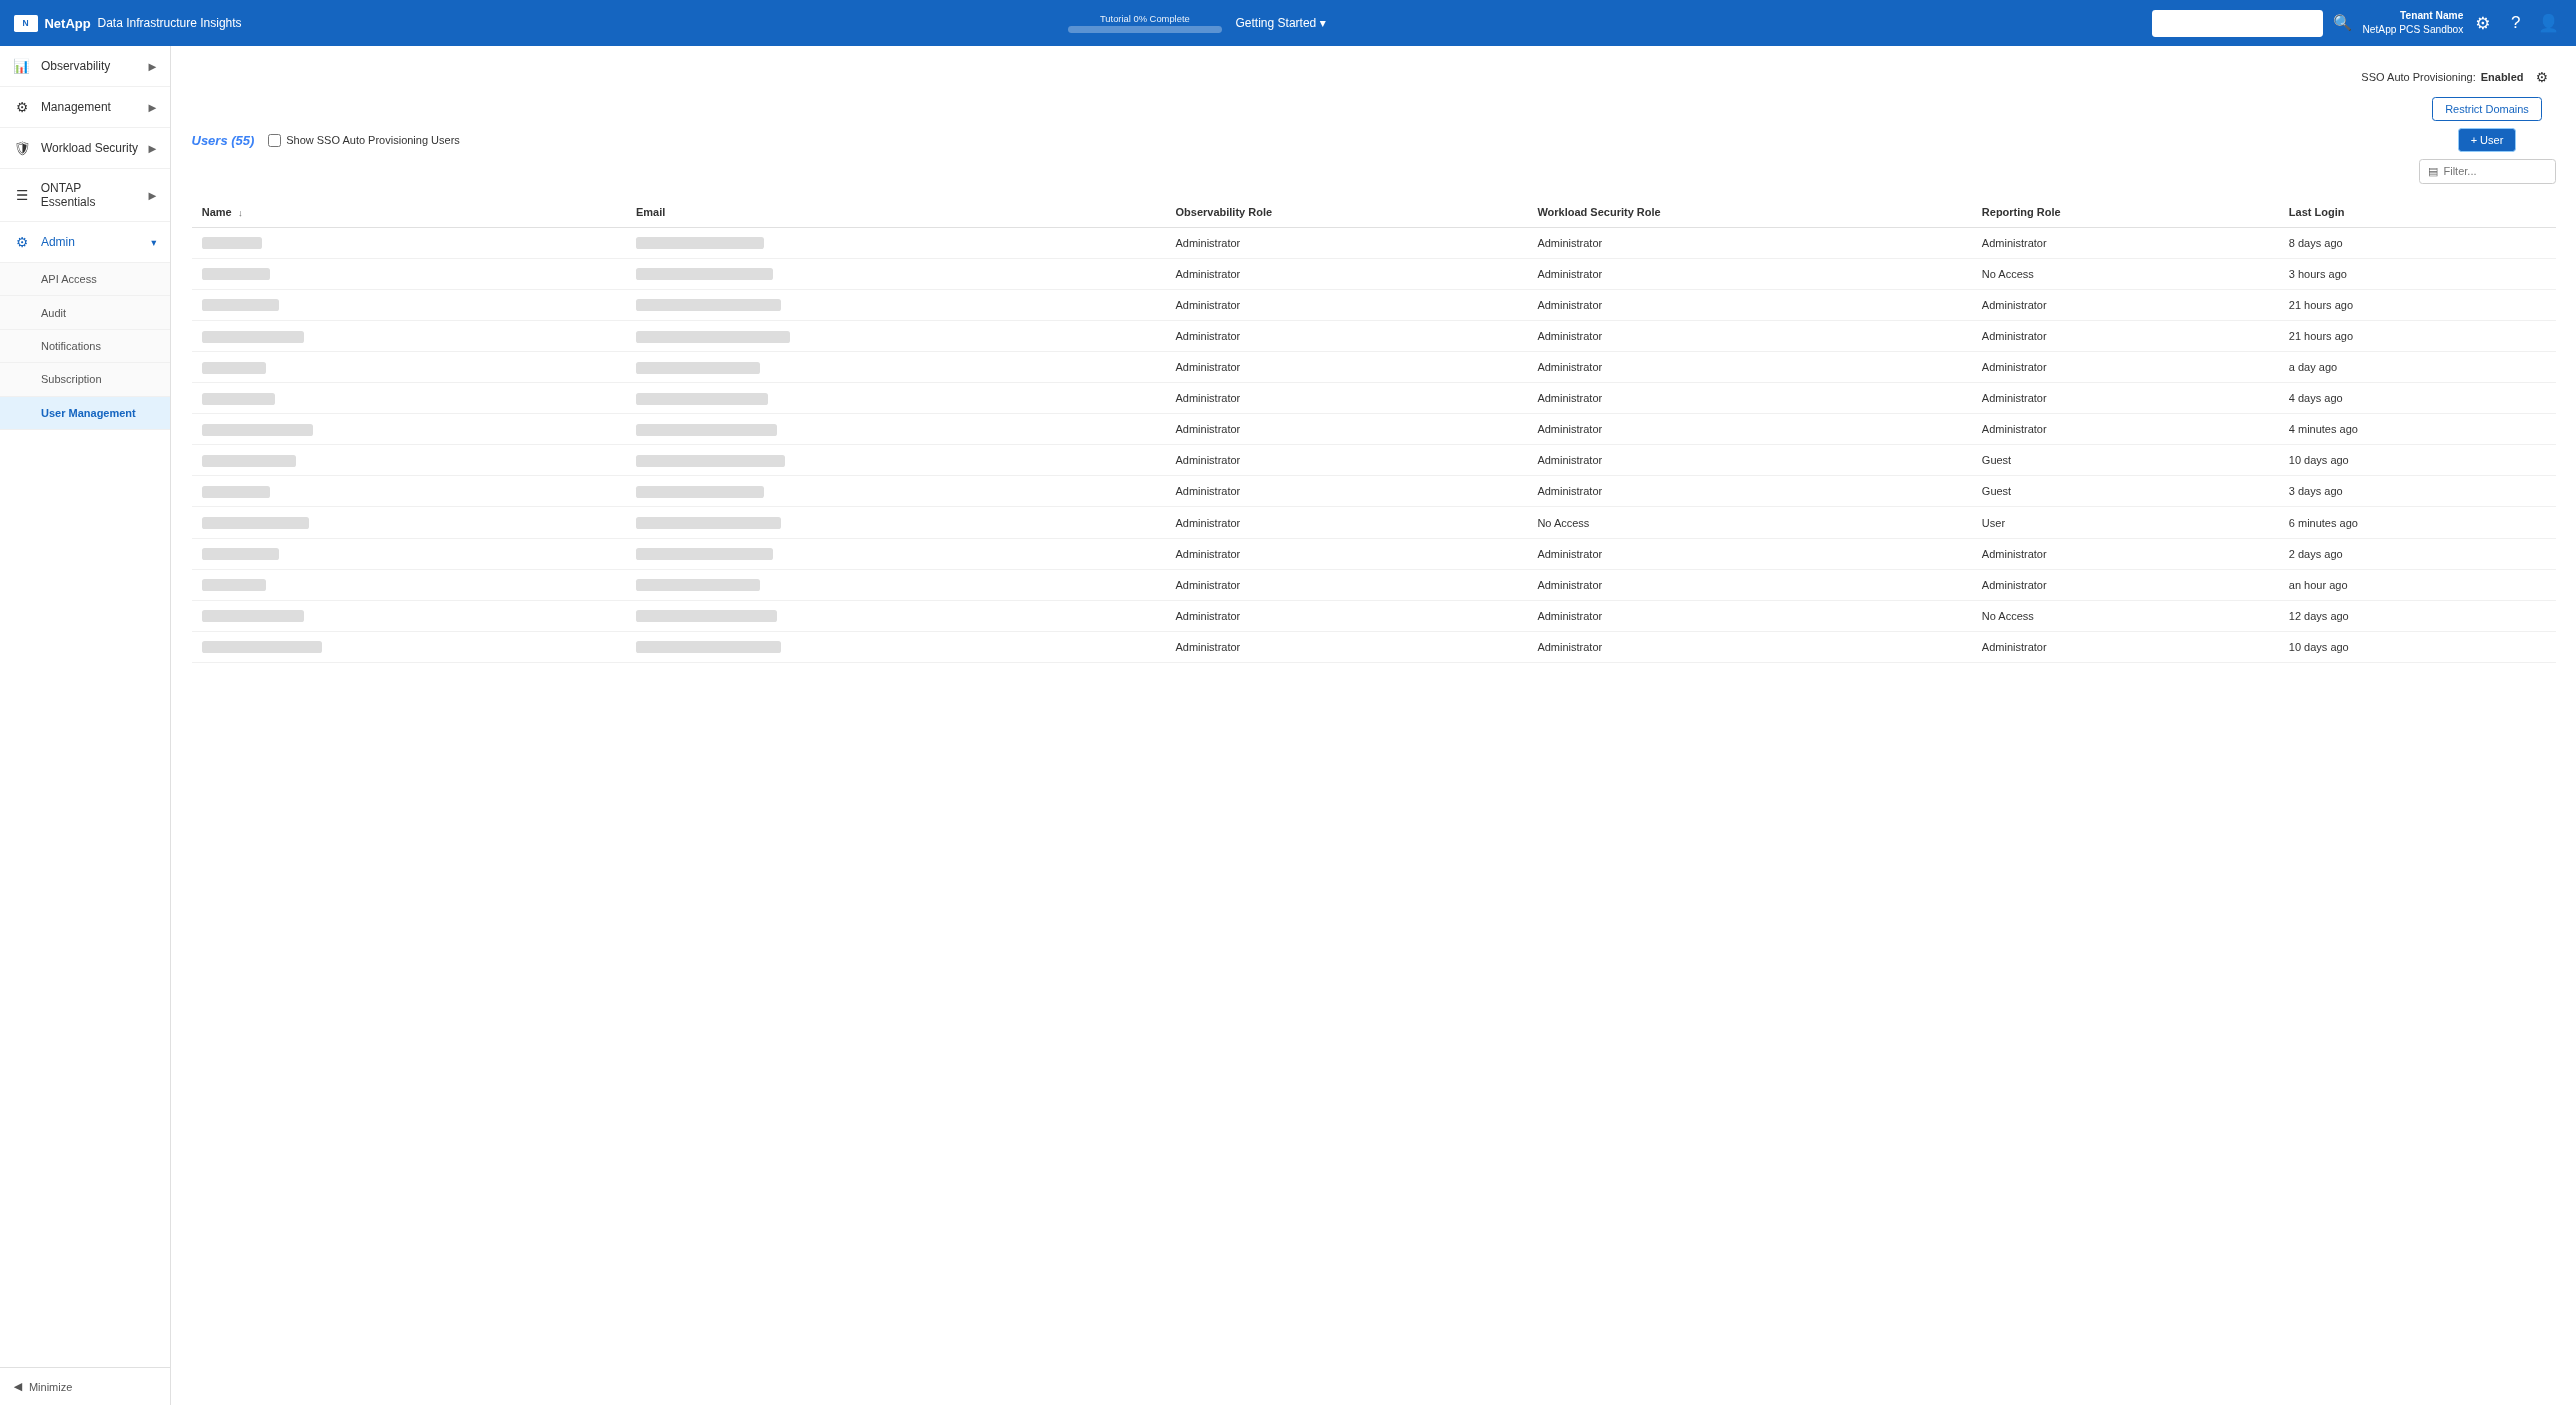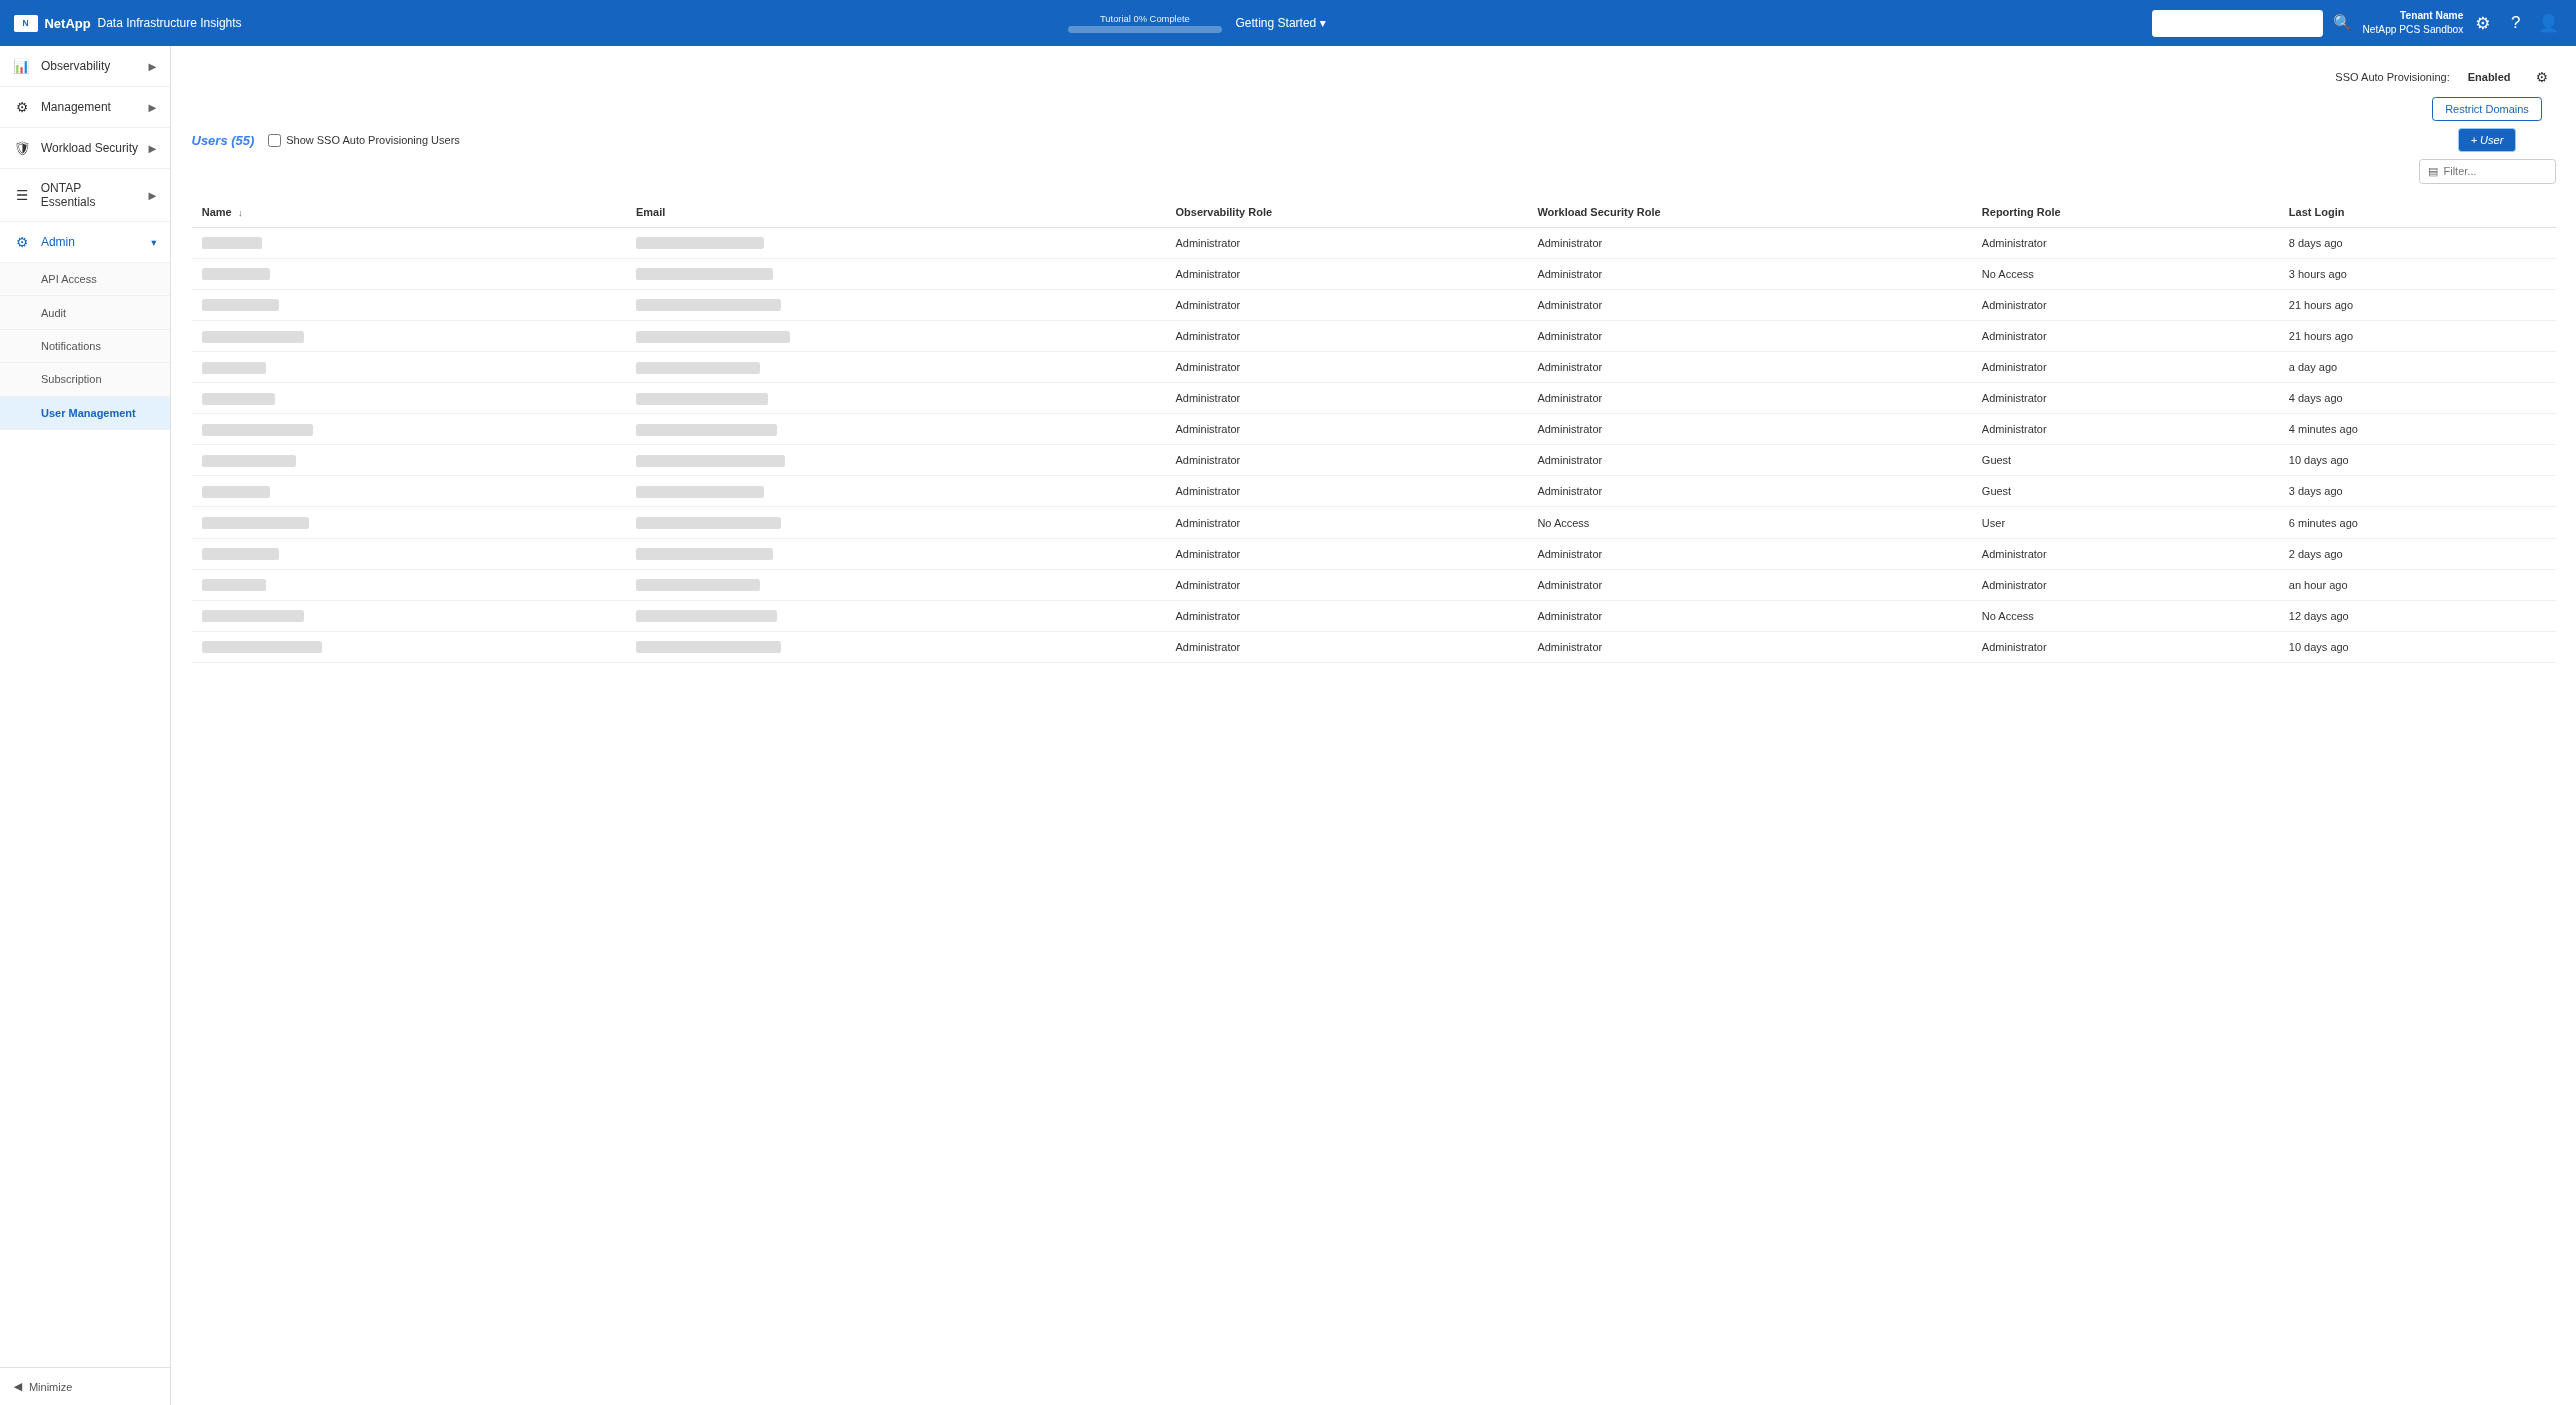--- a/index.html
+++ b/index.html
@@ -240,21 +240,21 @@
     .breadcrumb-current {
       color: #333;
       font-weight: 500;
     }
 
     
     .sso-row {
       display: flex;
       justify-content: flex-end;
       align-items: center;
-      gap: 18px;
+      gap: 5px;
       margin-bottom: 6.8px;
       font-size: 11px;
       color: #333;
     }
 
     .sso-status {
       font-weight: 700;
     }
 
     
@@ -302,21 +302,20 @@
       background: #1565c0;
       border: 1.7px solid #90caf9;
       color: white;
       padding: 5.1px 12px;
       border-radius: 3.4px;
       font-size: 11px;
       cursor: pointer;
       display: flex;
       align-items: center;
       gap: 3.4px;
-      font-style: italic;
     }
 
     .filter-input {
       border: 0.9px solid #ccc;
       border-radius: 3.4px;
       padding: 5.1px 8.5px;
       font-size: 11px;
       width: 137px;
       color: #999;
       display: flex;

